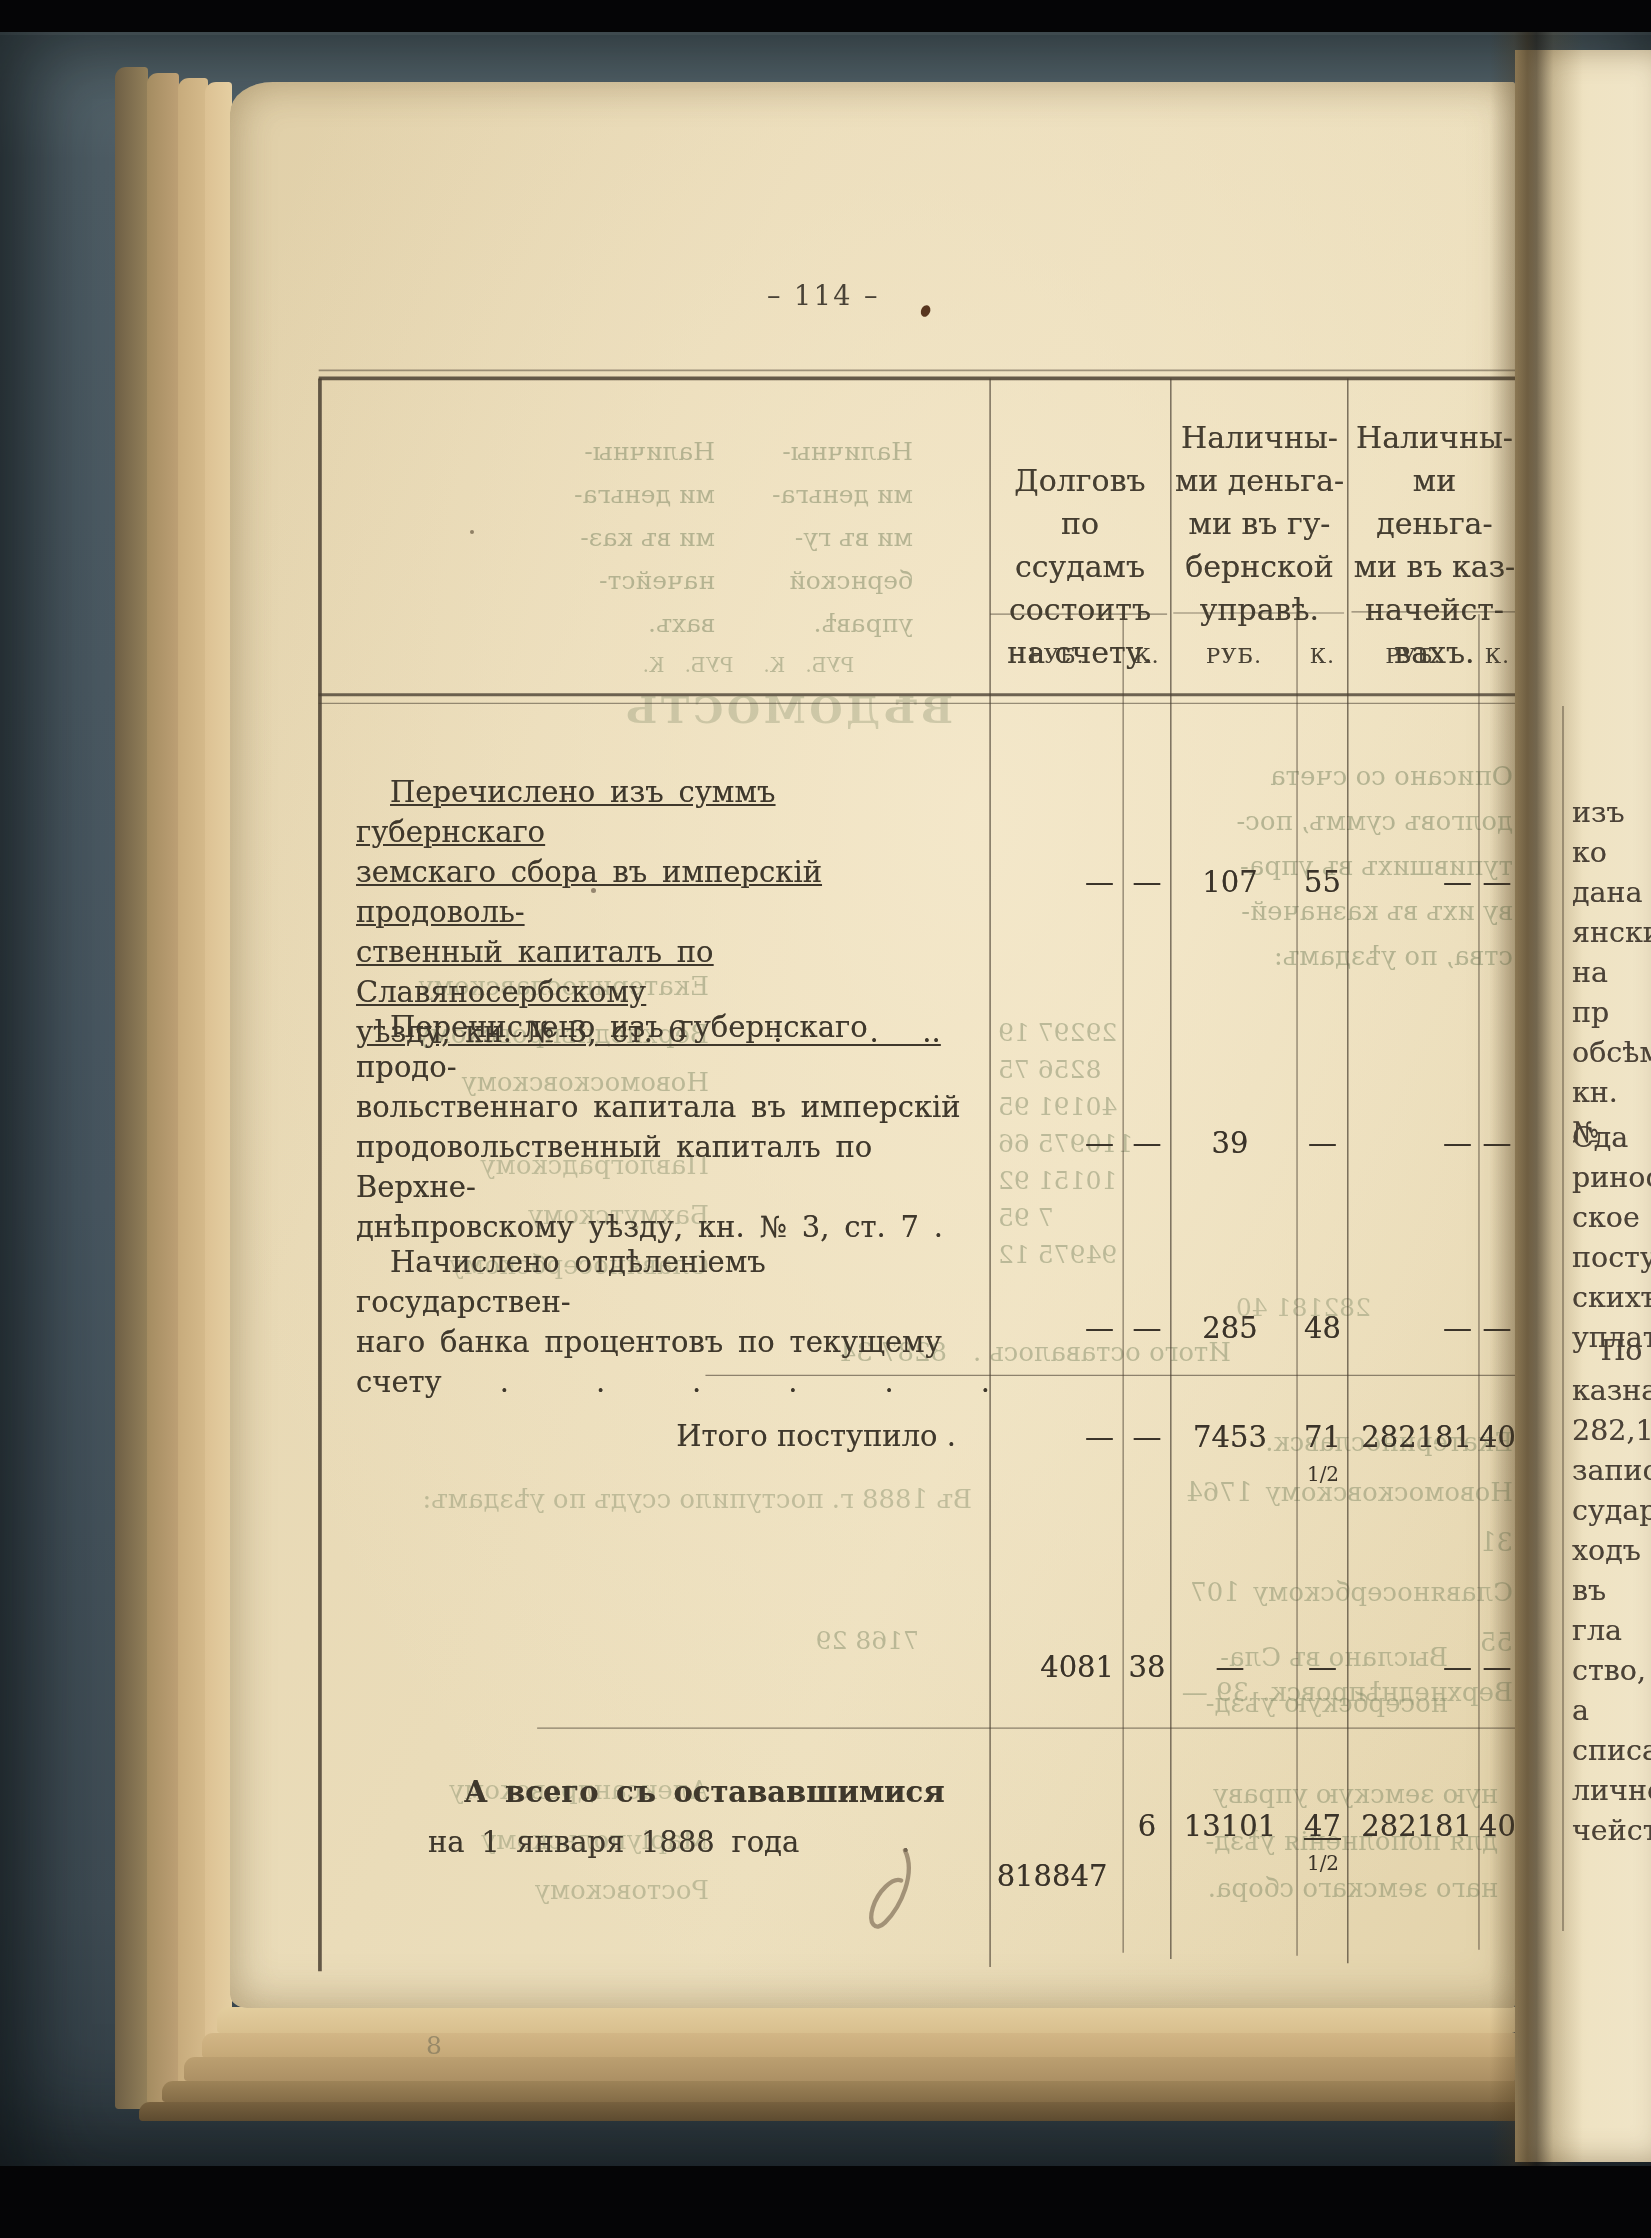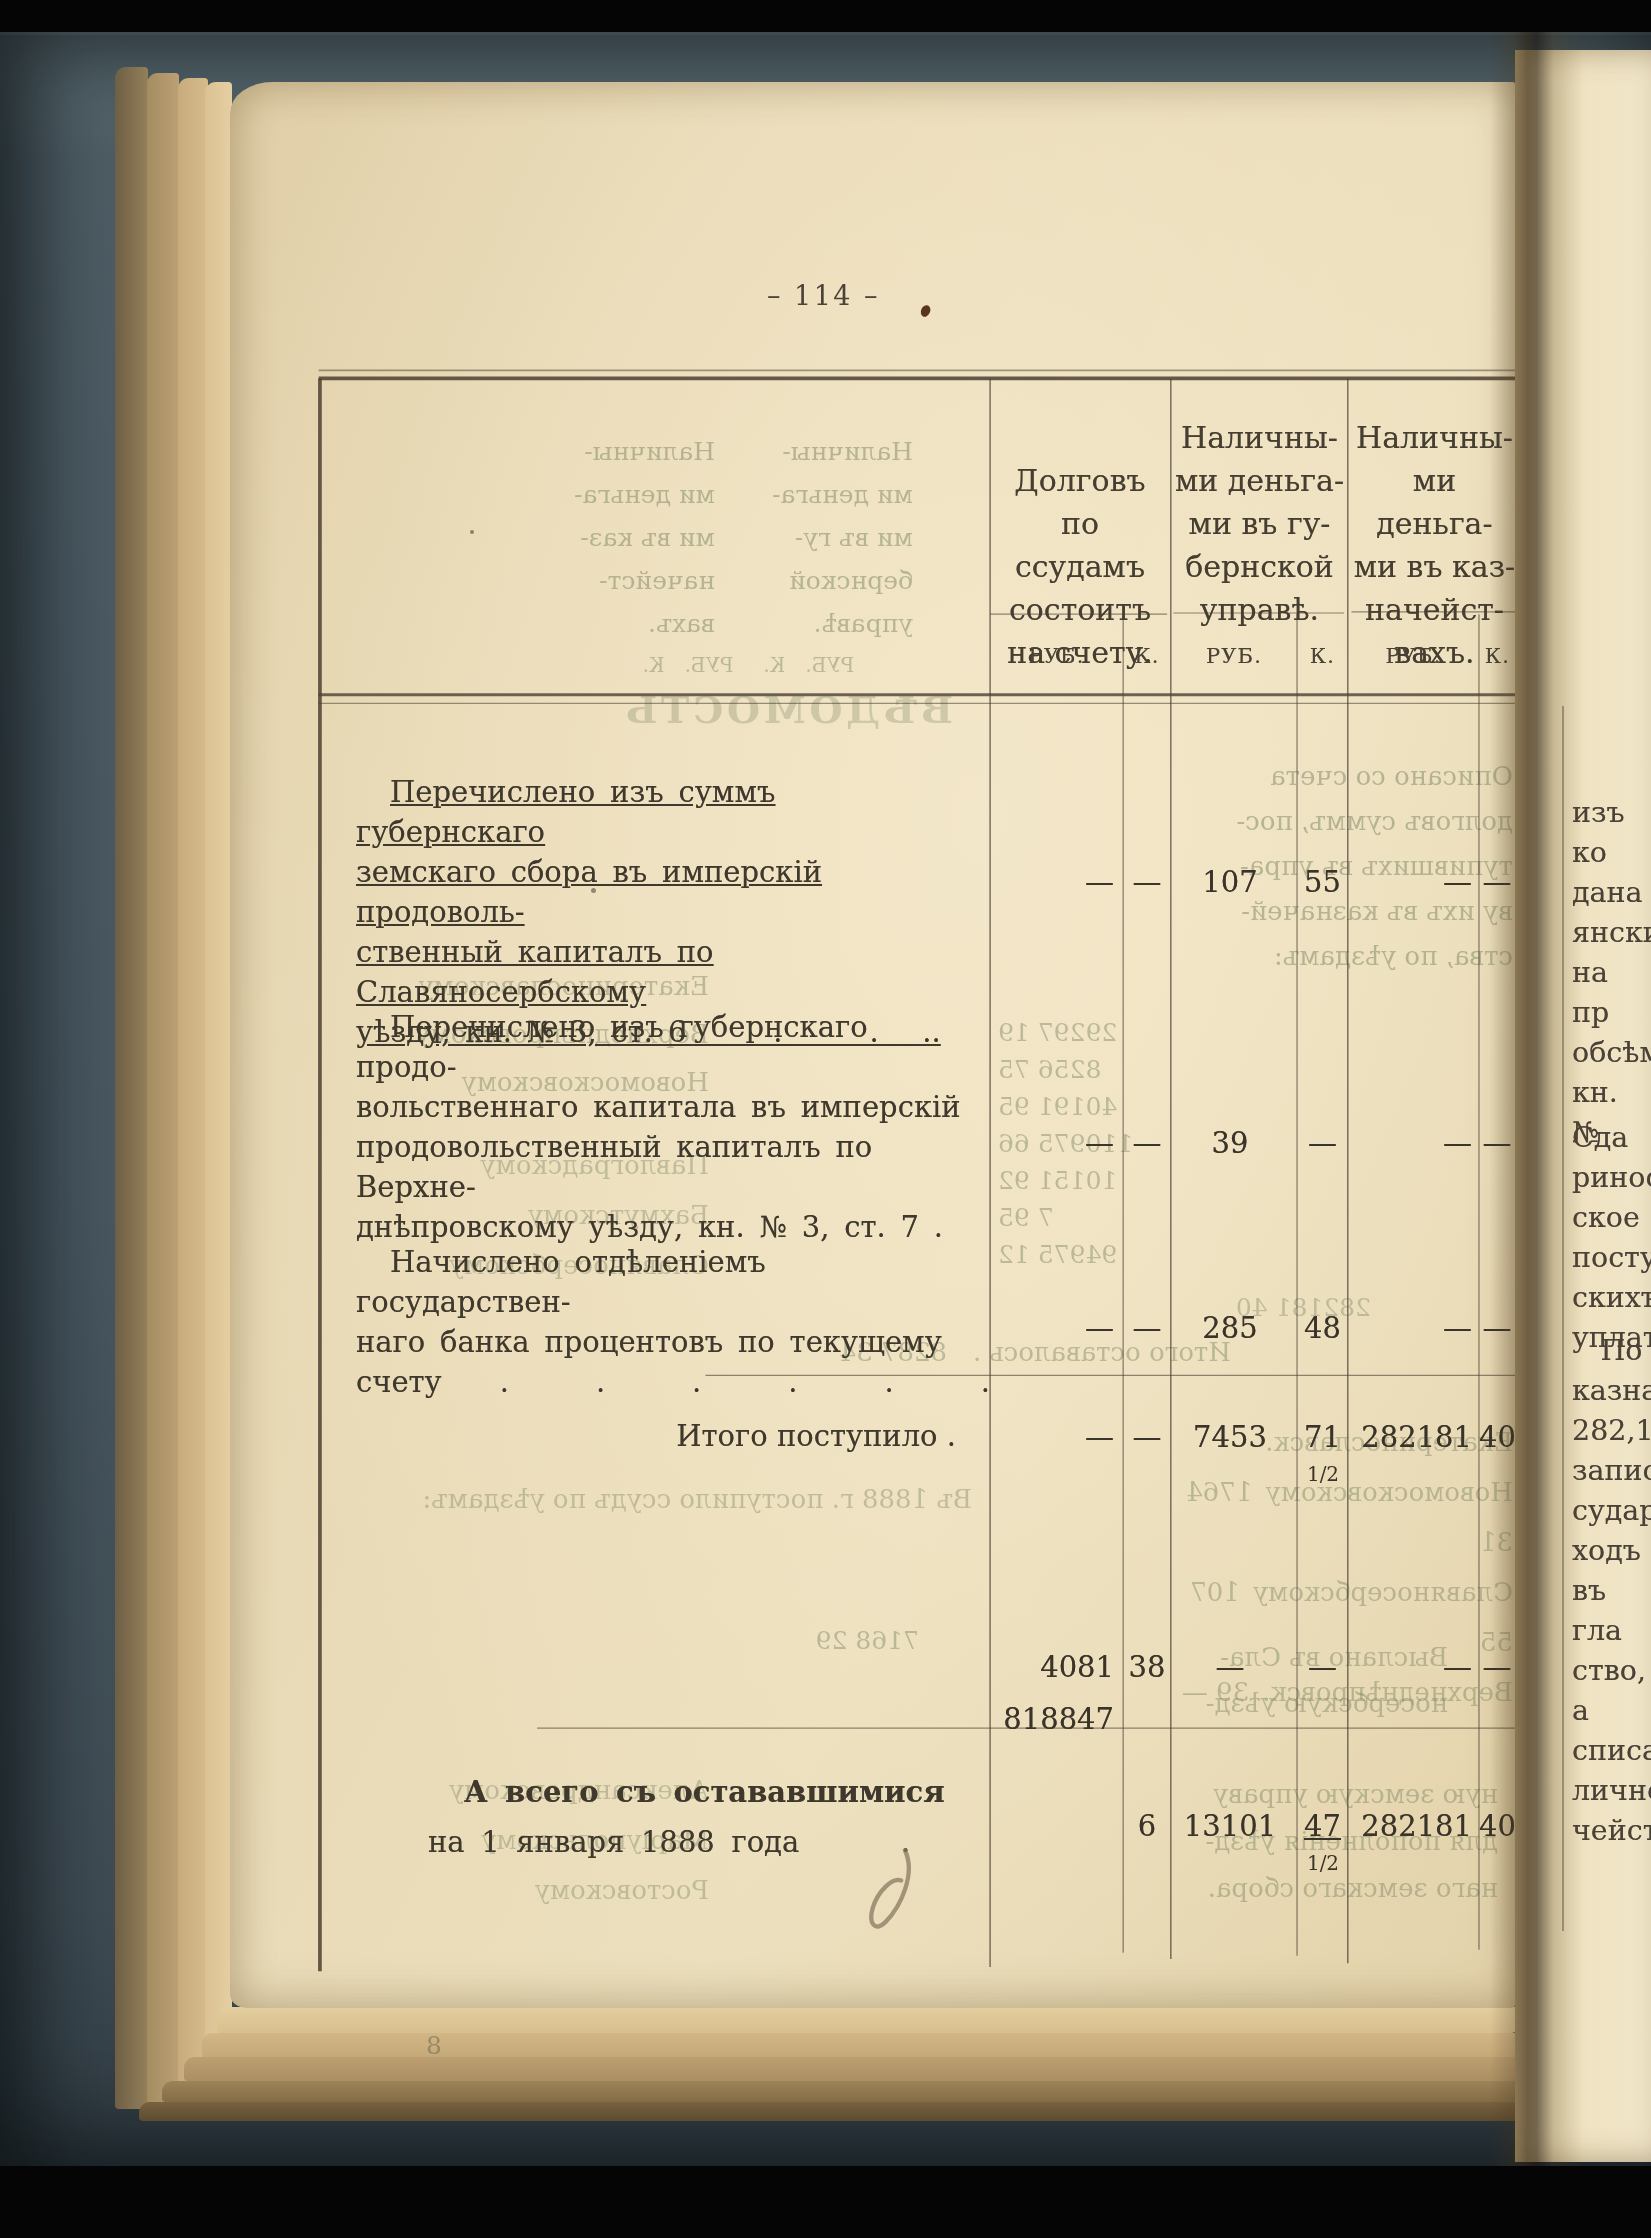--- a/index.html
+++ b/index.html
@@ -244,21 +244,21 @@
     <span class="cell c2" style="top:1650px;">—</span>
     <span class="cell c3" style="top:1650px;">—</span>
     <span class="cell c4" style="top:1650px;">—</span>
     <span class="cell c5" style="top:1650px;">—</span>
   </div>
 
   <div class="totals-line" style="left:464px;top:1775px;font-weight:bold;">А всего съ остававшимися</div>
   <div class="totals-line" style="left:428px;top:1825px;">на 1 января 1888 года</div>
   <div class="totals-line" style="left:901px;top:1825px;">.</div>
   <div>
-    <span class="cell c0" style="top:1702px;">818847</span>
+    <span class="cell c0" style="top:1859px;text-align:center;">818847</span>
     <span class="cell c1" style="top:1809px;">6</span>
     <span class="cell c2" style="top:1809px;">13101</span>
     <span class="cell c3" style="top:1809px;text-decoration:underline;">47</span>
     <span class="cell c4" style="top:1809px;">282181</span>
     <span class="cell c5" style="top:1809px;">40</span>
     <span class="half" style="top:1851px;">1/2</span>
   </div>
 
   <svg width="87" height="111" style="position:absolute;left:854px;top:1841px;" viewBox="0 0 140 180">
     <path d="M 82 15 C 100 52 76 106 50 132 C 34 148 22 134 30 108 C 38 82 62 58 76 64" stroke="#8a7860" stroke-width="7" fill="none" opacity=".75" stroke-linecap="round"></path>

